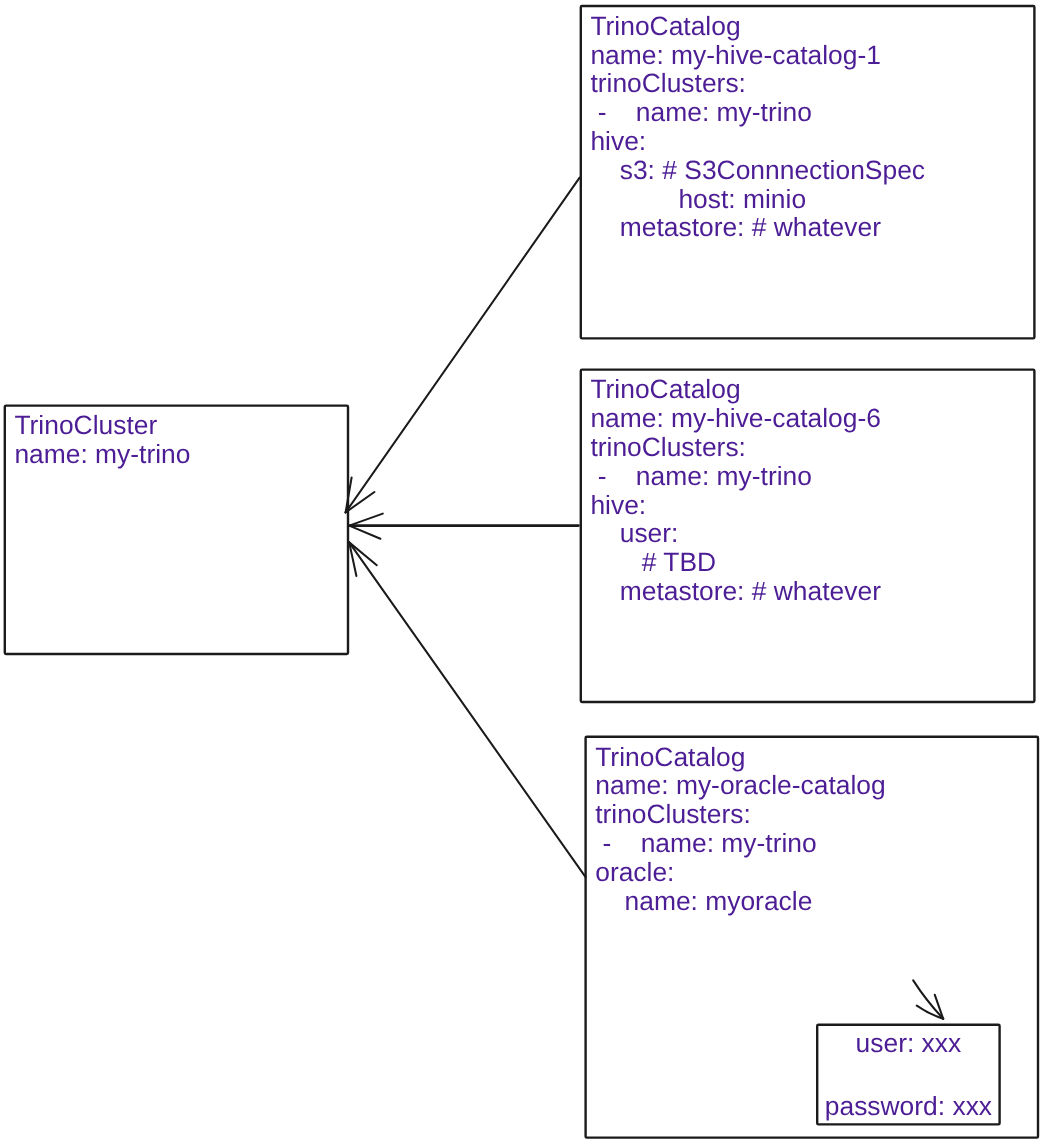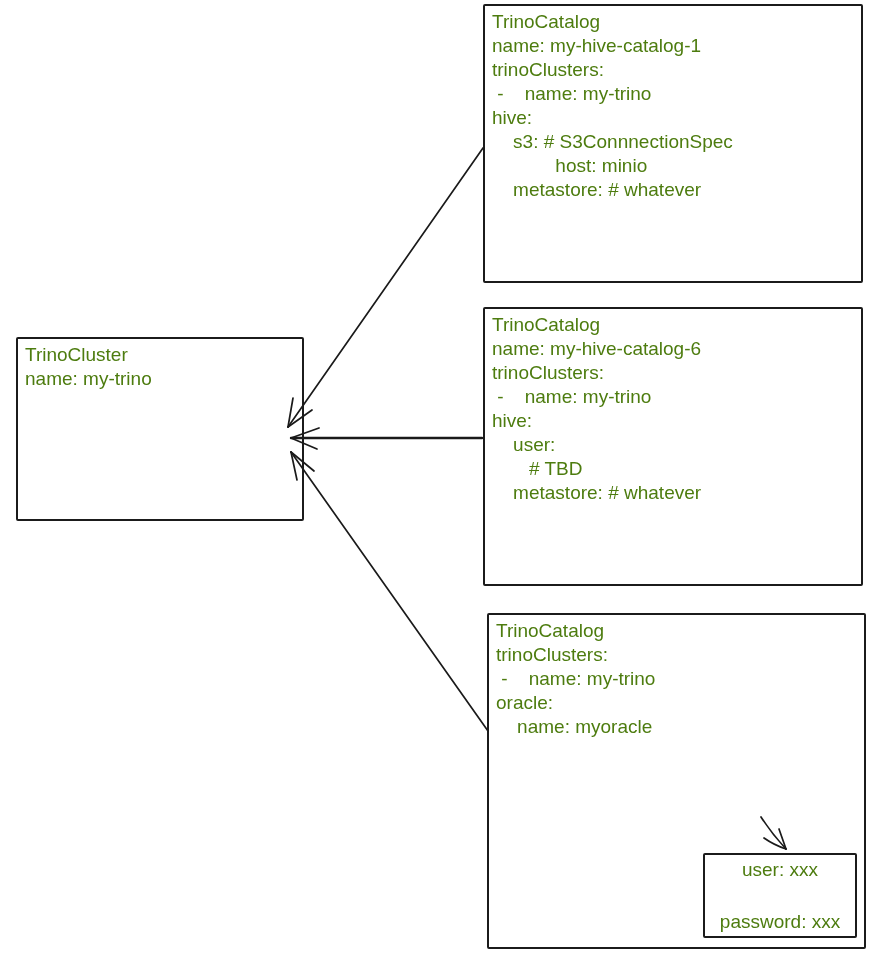--- a/index.html
+++ b/index.html
@@ -23,30 +23,30 @@
     position: absolute;
     background: #ffffff;
     border: 2px solid #1b1b1b;
     border-radius: 2px;
     box-sizing: border-box;
     padding: 4px 7px;
     z-index: 2;
   }
   .tline {
     white-space: pre;
-    font-size: 19px;
+    font-size: 22px;
     line-height: 24px;
-    color: #4d7c0f;
+    color: #4c1d95;
   }
-  #cluster-box   { left: 16px;   top: 337px; width: 288px; height: 184px; }
+  #cluster-box   { left: 3px;   top: 337px; width: 288px; height: 209px; }
   #catalog1-box  { left: 483px; top: 4px;   width: 380px; height: 279px; }
   #catalog2-box  { left: 483px; top: 307px; width: 380px; height: 279px; }
   #catalog3-box  { left: 487px; top: 613px; width: 379px; height: 336px; }
   #credentials-box {
-    left: 703px; top: 853px; width: 154px; height: 85px;
+    left: 680px; top: 853px; width: 154px; height: 85px;
     padding: 17px;
     display: flex;
     flex-direction: column;
     justify-content: center;
     align-items: center;
     z-index: 3;
     gap: 28px;
   }
   #credentials-box .tline { text-align: center; }
   #overlay {
@@ -84,20 +84,21 @@
     <div class="tline">trinoClusters:</div>
     <div class="tline"> -    name: my-trino</div>
     <div class="tline">hive:</div>
     <div class="tline">    user:</div>
     <div class="tline">       # TBD</div>
     <div class="tline">    metastore: # whatever</div>
   </div>
 
   <div class="box" id="catalog3-box">
     <div class="tline">TrinoCatalog</div>
+    <div class="tline">name: my-oracle-catalog</div>
     <div class="tline">trinoClusters:</div>
     <div class="tline"> -    name: my-trino</div>
     <div class="tline">oracle:</div>
     <div class="tline">    name: myoracle</div>
   </div>
 
   <div class="box" id="credentials-box">
     <div class="tline">user: xxx</div>
     <div class="tline">password: xxx</div>
   </div>

